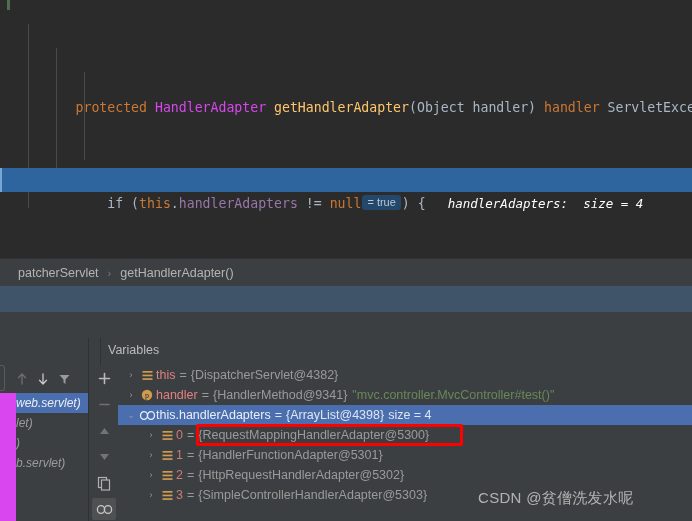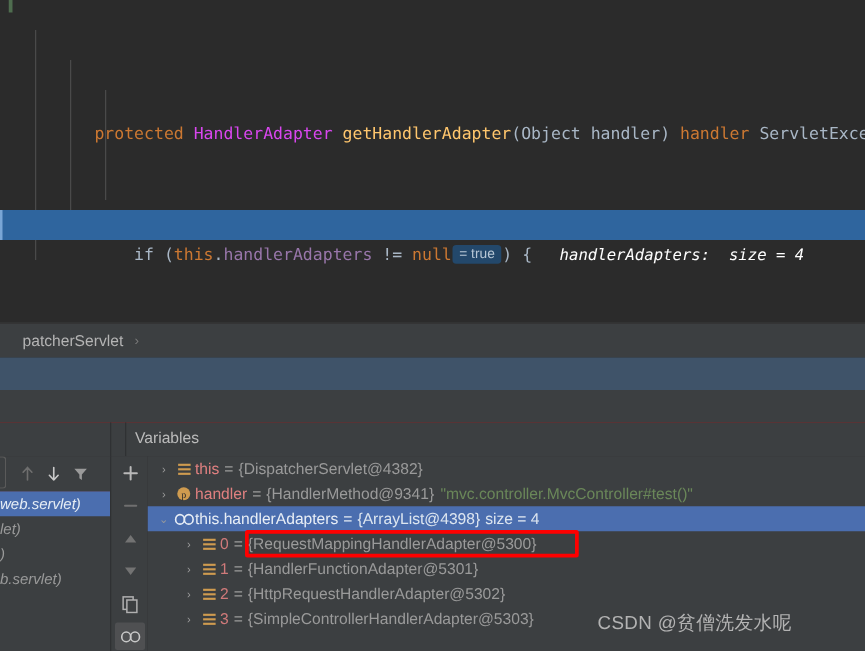--- a/index.html
+++ b/index.html
@@ -123,21 +123,21 @@
     width: 692px; height: 26px;
     background: #3c3f41;
     border-bottom: 1px solid #2f3133;
   }
 
   
   .debug {
     position: absolute;
     left: 0; top: 338px;
     width: 692px; height: 183px;
-    background: #b91c1c;
+    background: #d946ef;
   }
   .dbg-header {
     position: absolute;
     left: 0; top: 0;
     width: 692px; height: 27px;
     background: #3c3f41;
     border-bottom: 1px solid #323232;
   }
   .dbg-header .divider {
     position: absolute;
@@ -162,21 +162,21 @@
     position: absolute;
     top: 4px;
     width: 20px; height: 20px;
     display: flex; align-items: center; justify-content: center;
   }
   .tb-icon svg { display: block; }
 
   
   .frames {
     position: absolute;
-    left: 0; top: 55px;
+    left: 16px; top: 55px;
     width: 88px; height: 128px;
     background: #3c3f41;
     overflow: hidden;
   }
   .frame-row {
     height: 20px;
     line-height: 20px;
     font-size: 12px;
     font-style: italic;
     color: #9a9a9a;
@@ -325,20 +325,21 @@
       
 
       
 
     </div>
   </div>
 
   <div class="breadcrumb">
     <span class="crumb">patcherServlet</span>
     <span class="sep">›</span>
+    <span class="crumb">getHandlerAdapter()</span>
   </div>
 
   <div class="tabband"></div>
   <div class="belowband"></div>
 
   <div class="debug">
 
     <div class="dbg-header">
       <div class="divider" style="left:88px;"></div>
       <div class="divider" style="left:100px;"></div>

